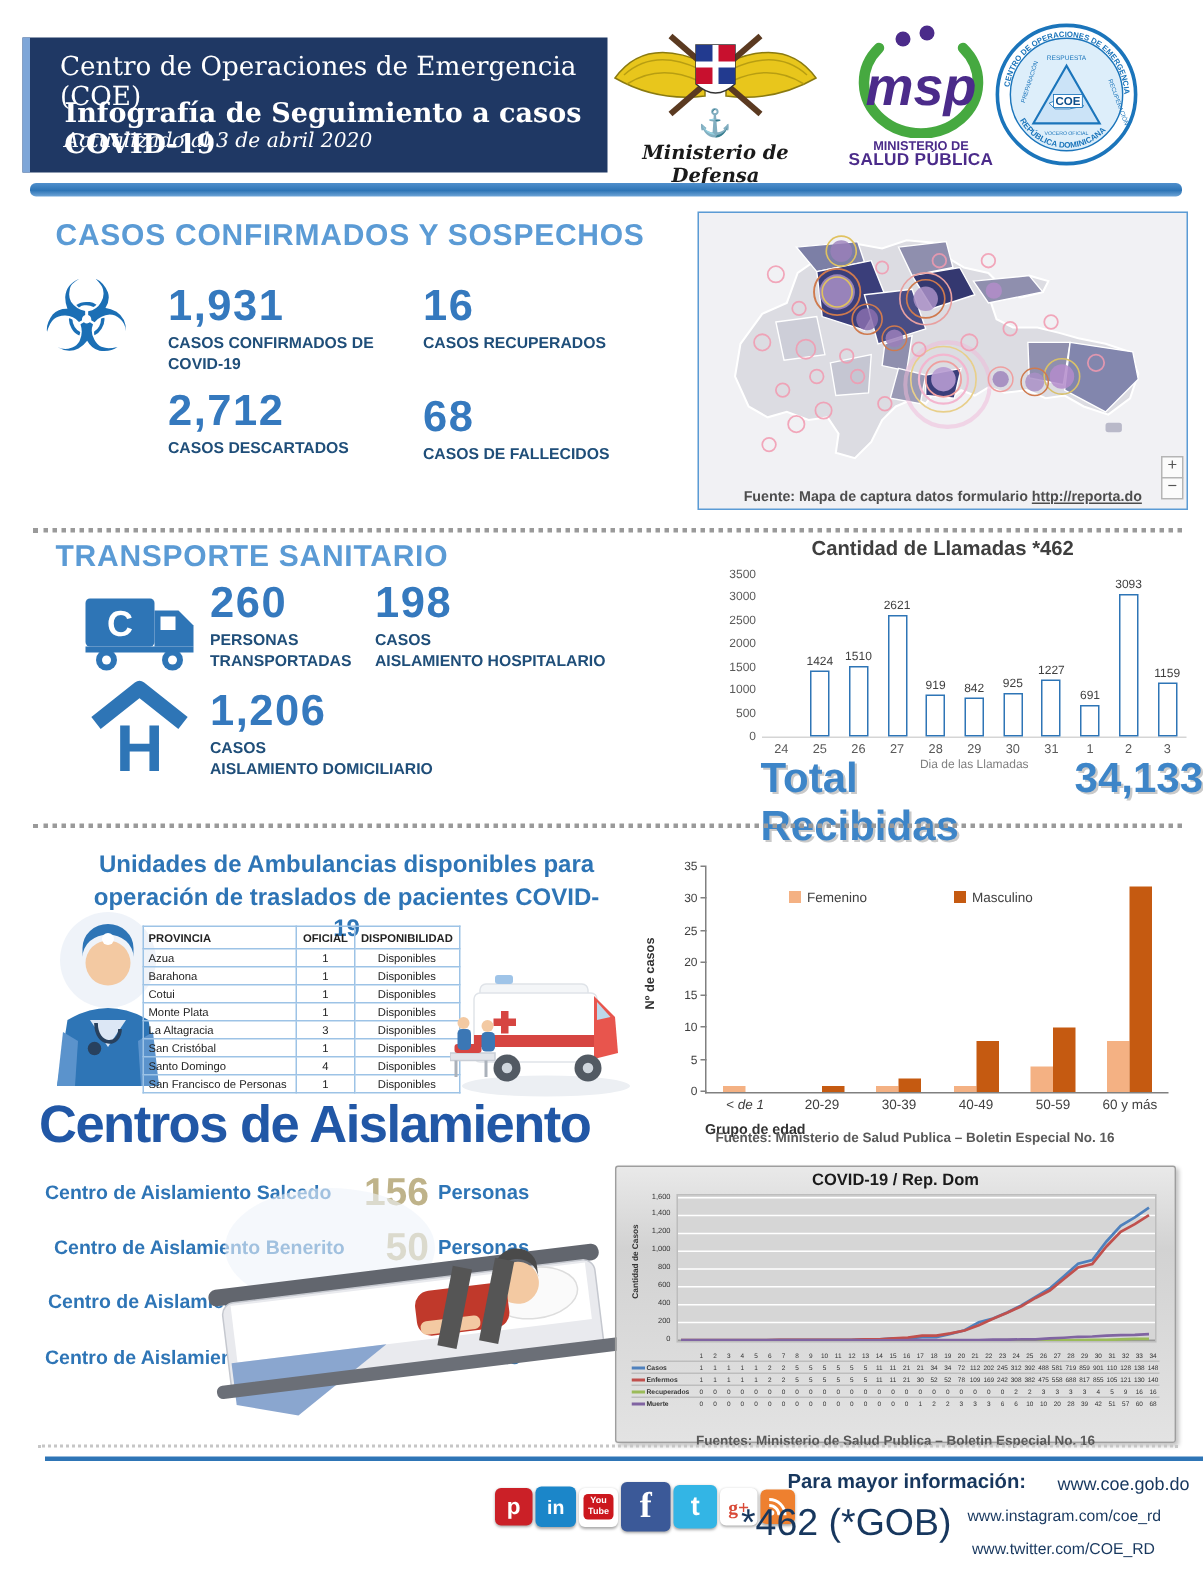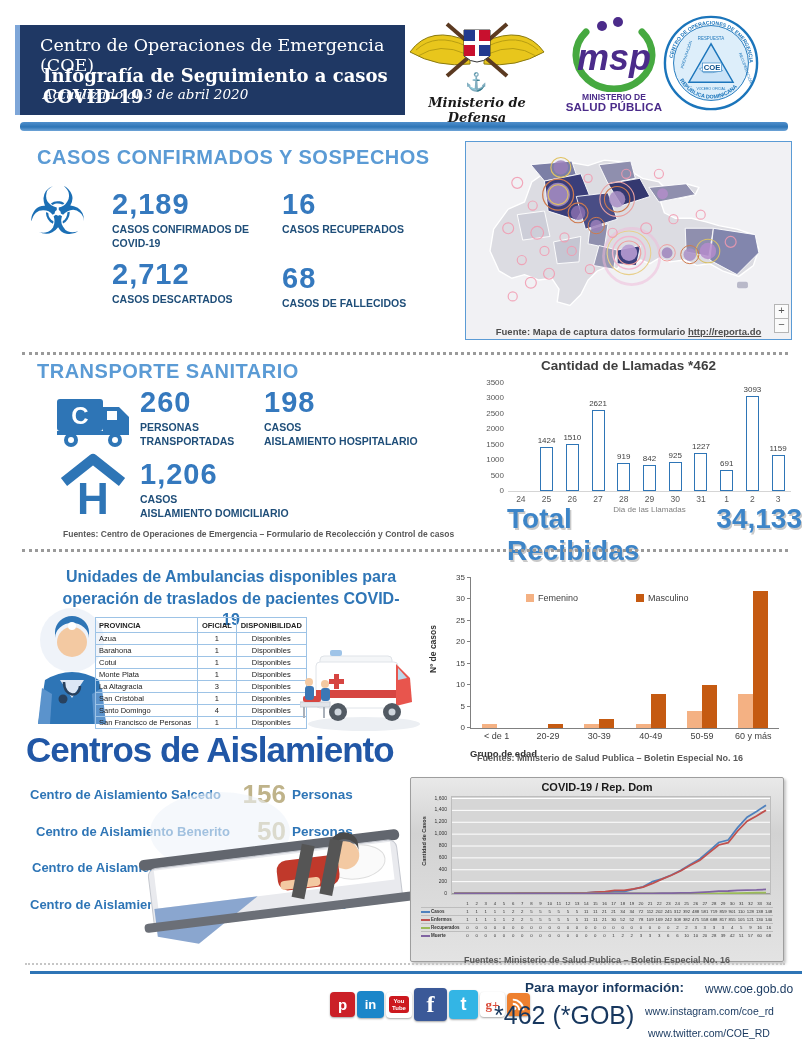--- a/index.html
+++ b/index.html
@@ -164,21 +164,21 @@
     <text x="50" y="78" font-size="3.6" text-anchor="middle" fill="#1B75BB">VOCERO OFICIAL</text>
   </svg>
 
   <div class="abs" id="blue-bar"></div>
 
   <div class="abs sec-title" style="left:37px;top:146px;">CASOS CONFIRMADOS Y SOSPECHOS</div>
 
   <div class="abs" id="biohazard">☣</div>
 
   <div class="abs" style="left:112px;top:188px;width:165px;">
-    <div class="stat-num">2,189</div>
+    <div class="stat-num">1,931</div>
     <div class="stat-lbl pre">CASOS  CONFIRMADOS  DE
 COVID-19</div>
   </div>
   <div class="abs" style="left:282px;top:188px;width:165px;">
     <div class="stat-num">16</div>
     <div class="stat-lbl pre">CASOS RECUPERADOS</div>
   </div>
   <div class="abs" style="left:112px;top:258px;width:165px;">
     <div class="stat-num">2,712</div>
     <div class="stat-lbl pre">CASOS  DESCARTADOS</div>
@@ -281,38 +281,37 @@
       <circle cx="16" cy="47" r="3" fill="#fff"></circle>
     <circle cx="60" cy="47" r="7" fill="#2E75B6"></circle>
       <circle cx="60" cy="47" r="3" fill="#fff"></circle>
   </svg>
 
   <div class="abs" style="left:140px;top:386px;width:110px;">
     <div class="stat-num">260</div>
     <div class="stat-lbl pre">PERSONAS
 TRANSPORTADAS</div>
   </div>
-  <div class="abs" style="left:264px;top:386px;width:190px;">
+  <div class="abs" style="left:250px;top:386px;width:190px;">
     <div class="stat-num">198</div>
     <div class="stat-lbl pre">CASOS
 AISLAMIENTO HOSPITALARIO</div>
   </div>
 
   <svg class="abs" style="left:58px;top:452px;" width="70" height="68" viewBox="0 0 70 68">
     <path d="M6,30 L35,7 L64,30" fill="none" stroke="#2E75B6" stroke-width="10" stroke-linejoin="round"></path>
     <text x="35" y="62" font-size="44" font-weight="bold" fill="#2E75B6" text-anchor="middle" font-family="Liberation Sans, sans-serif">H</text>
   </svg>
 
   <div class="abs" style="left:140px;top:458px;width:220px;">
     <div class="stat-num">1,206</div>
     <div class="stat-lbl pre">CASOS
 AISLAMIENTO DOMICILIARIO</div>
   </div>
 
-  <div class="abs" id="transport-src">Fuentes: Centro de Operaciones de Emergencia – Formulario de Recolección y Control de casos</div>
 
   <div class="abs" id="calls-chart">
     <div class="abs" id="calls-title">Cantidad de Llamadas *462</div>
     <div class="abs" id="calls-plot">
         <div class="cc-ytick" style="bottom: -4px;">0</div>
         <div class="cc-ytick" style="bottom: 11.4286px;">500</div>
         <div class="cc-ytick" style="bottom: 26.8571px;">1000</div>
         <div class="cc-ytick" style="bottom: 42.2857px;">1500</div>
         <div class="cc-ytick" style="bottom: 57.7143px;">2000</div>
         <div class="cc-ytick" style="bottom: 73.1429px;">2500</div>
@@ -471,21 +470,21 @@
         <div class="ac-ytick" style="bottom: 60.2857px;">15</div>
         <div class="ac-tickmark" style="bottom: 64.2857px;"></div>
         <div class="ac-ytick" style="bottom: 81.7143px;">20</div>
         <div class="ac-tickmark" style="bottom: 85.7143px;"></div>
         <div class="ac-ytick" style="bottom: 103.143px;">25</div>
         <div class="ac-tickmark" style="bottom: 107.143px;"></div>
         <div class="ac-ytick" style="bottom: 124.571px;">30</div>
         <div class="ac-tickmark" style="bottom: 128.571px;"></div>
         <div class="ac-ytick" style="bottom: 146px;">35</div>
         <div class="ac-tickmark" style="bottom: 150px;"></div>
-        <div class="ac-xlabel" style="left: 0px; width: 51.3333px;">&lt; de 1</div>
+        <div class="ac-xlabel" style="left: 0px; width: 51.3333px; font-style: italic;">&lt; de 1</div>
         <div class="ac-bar" style="left: 10.6667px; width: 15px; height: 4.28571px; background: rgb(244, 177, 131);"></div>
         <div class="ac-xlabel" style="left: 51.3333px; width: 51.3333px;">20-29</div>
         <div class="ac-bar" style="left: 77px; width: 15px; height: 4.28571px; background: rgb(197, 90, 17);"></div>
         <div class="ac-xlabel" style="left: 102.667px; width: 51.3333px;">30-39</div>
         <div class="ac-bar" style="left: 113.333px; width: 15px; height: 4.28571px; background: rgb(244, 177, 131);"></div>
         <div class="ac-bar" style="left: 128.333px; width: 15px; height: 8.57143px; background: rgb(197, 90, 17);"></div>
         <div class="ac-xlabel" style="left: 154px; width: 51.3333px;">40-49</div>
         <div class="ac-bar" style="left: 164.667px; width: 15px; height: 4.28571px; background: rgb(244, 177, 131);"></div>
         <div class="ac-bar" style="left: 179.667px; width: 15px; height: 34.2857px; background: rgb(197, 90, 17);"></div>
         <div class="ac-xlabel" style="left: 205.333px; width: 51.3333px;">50-59</div>

